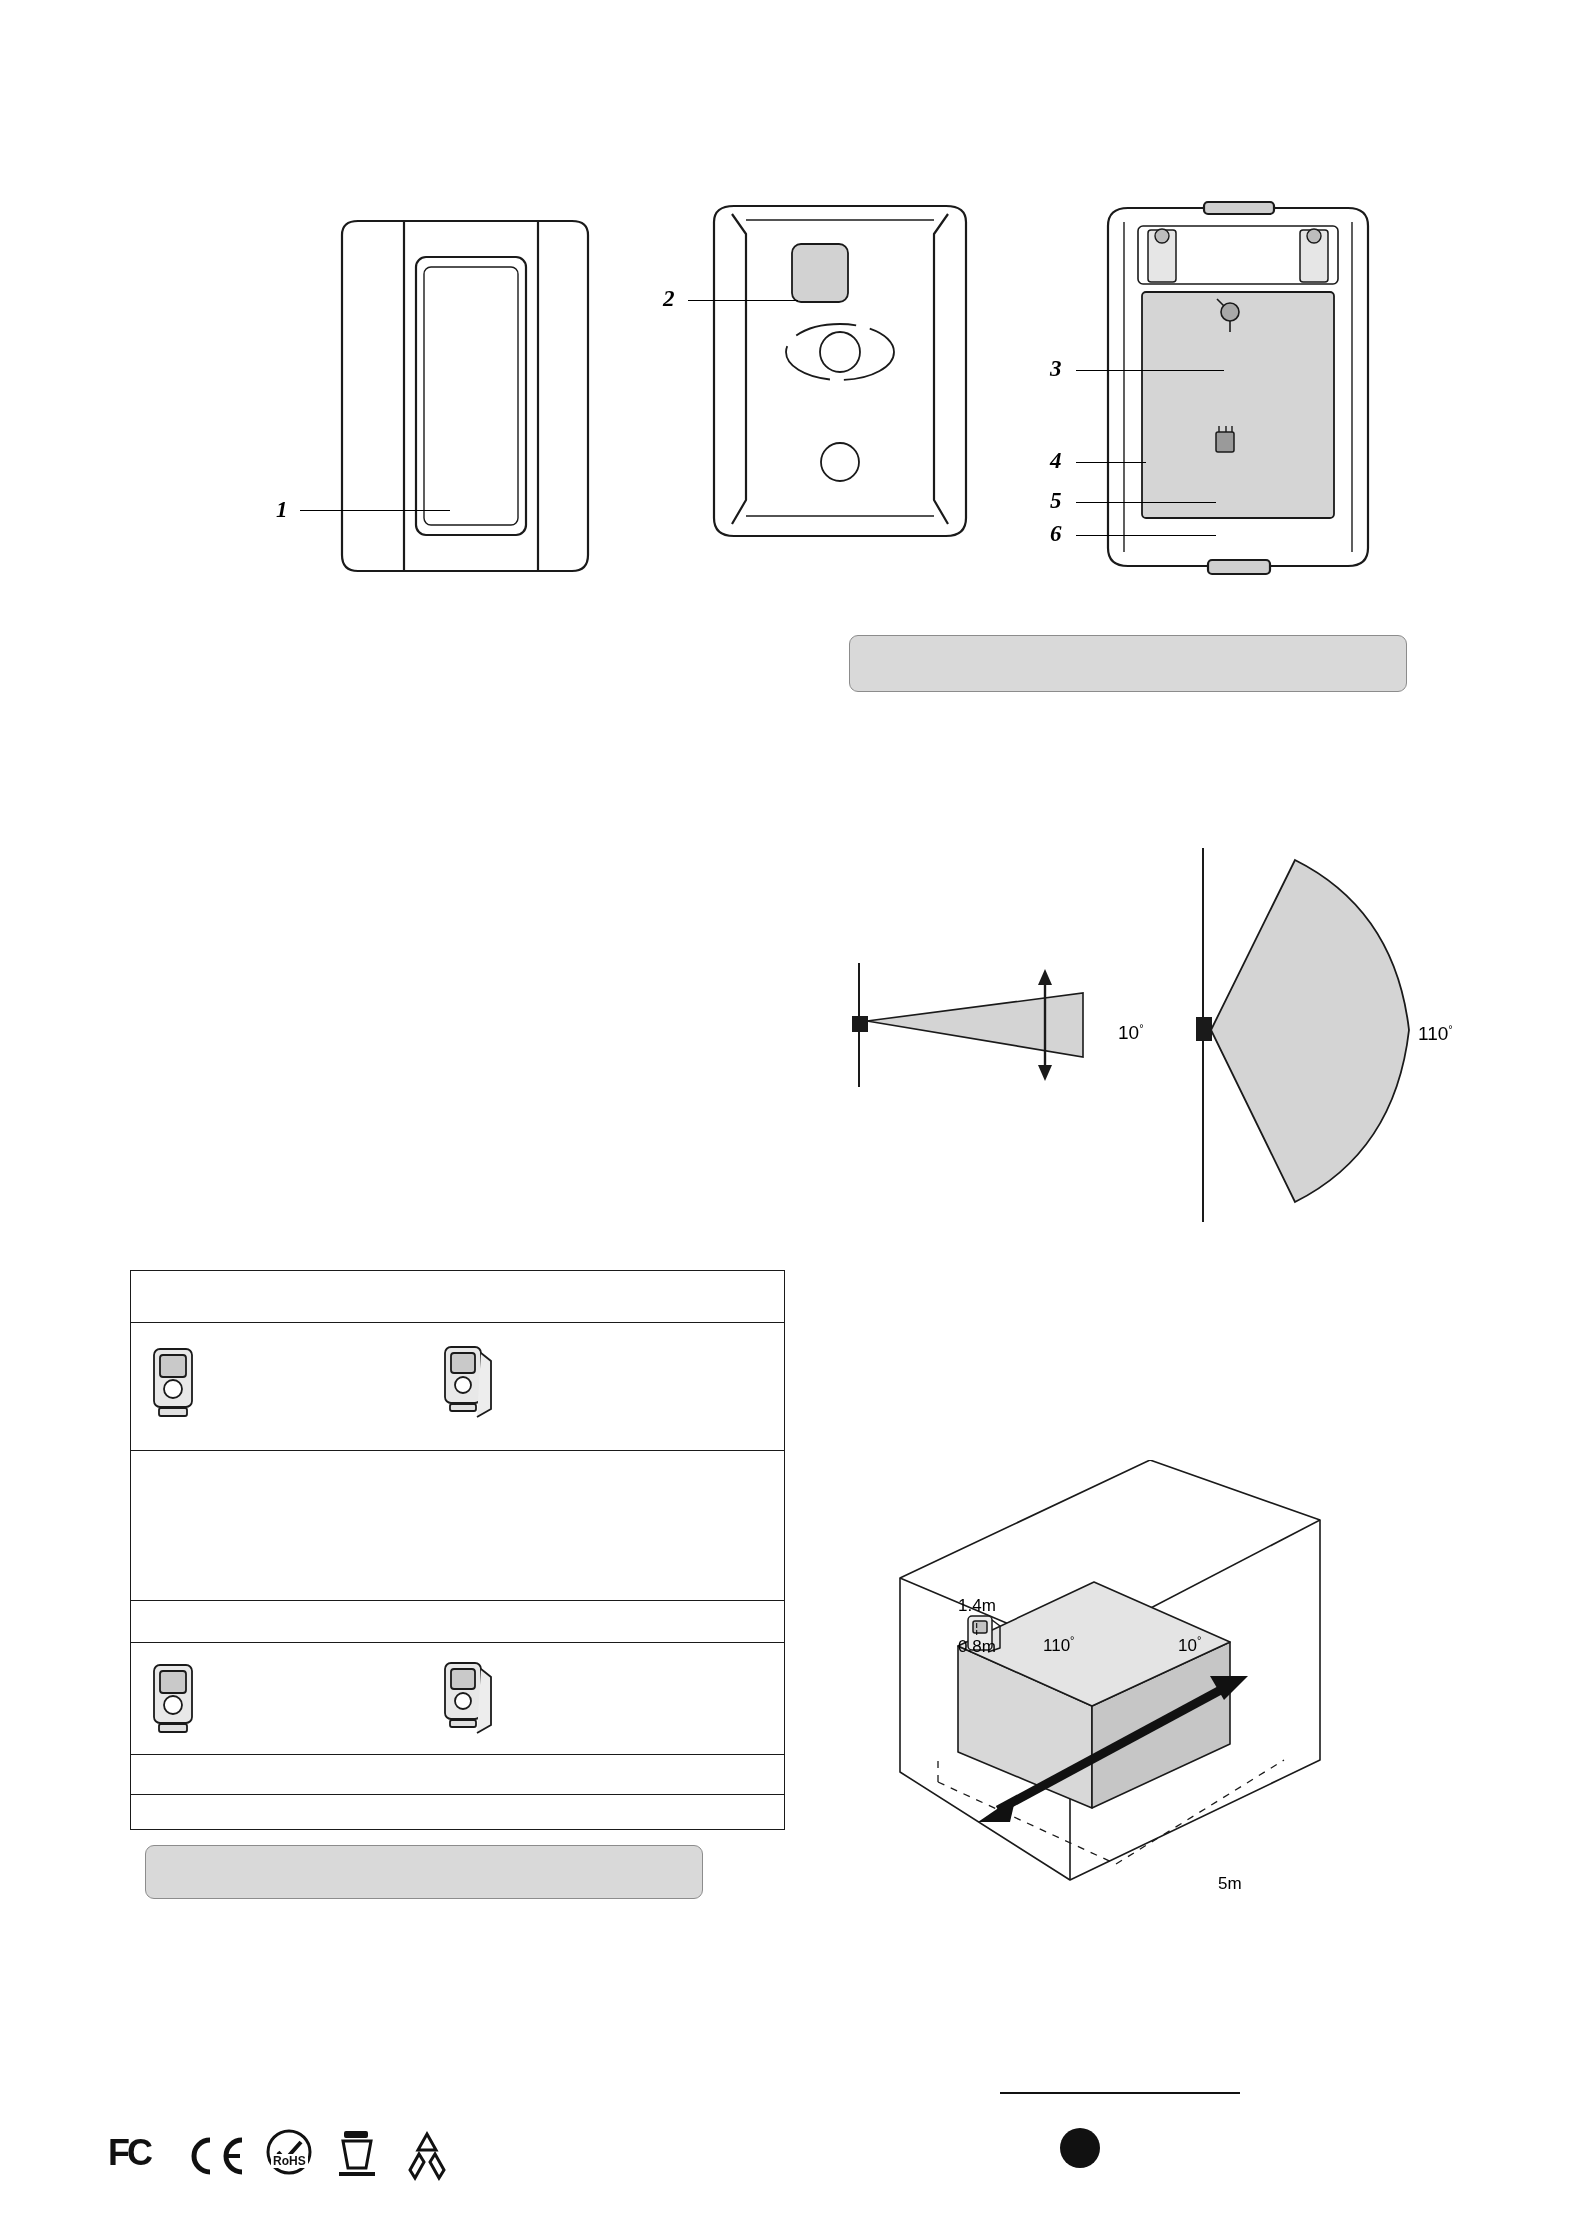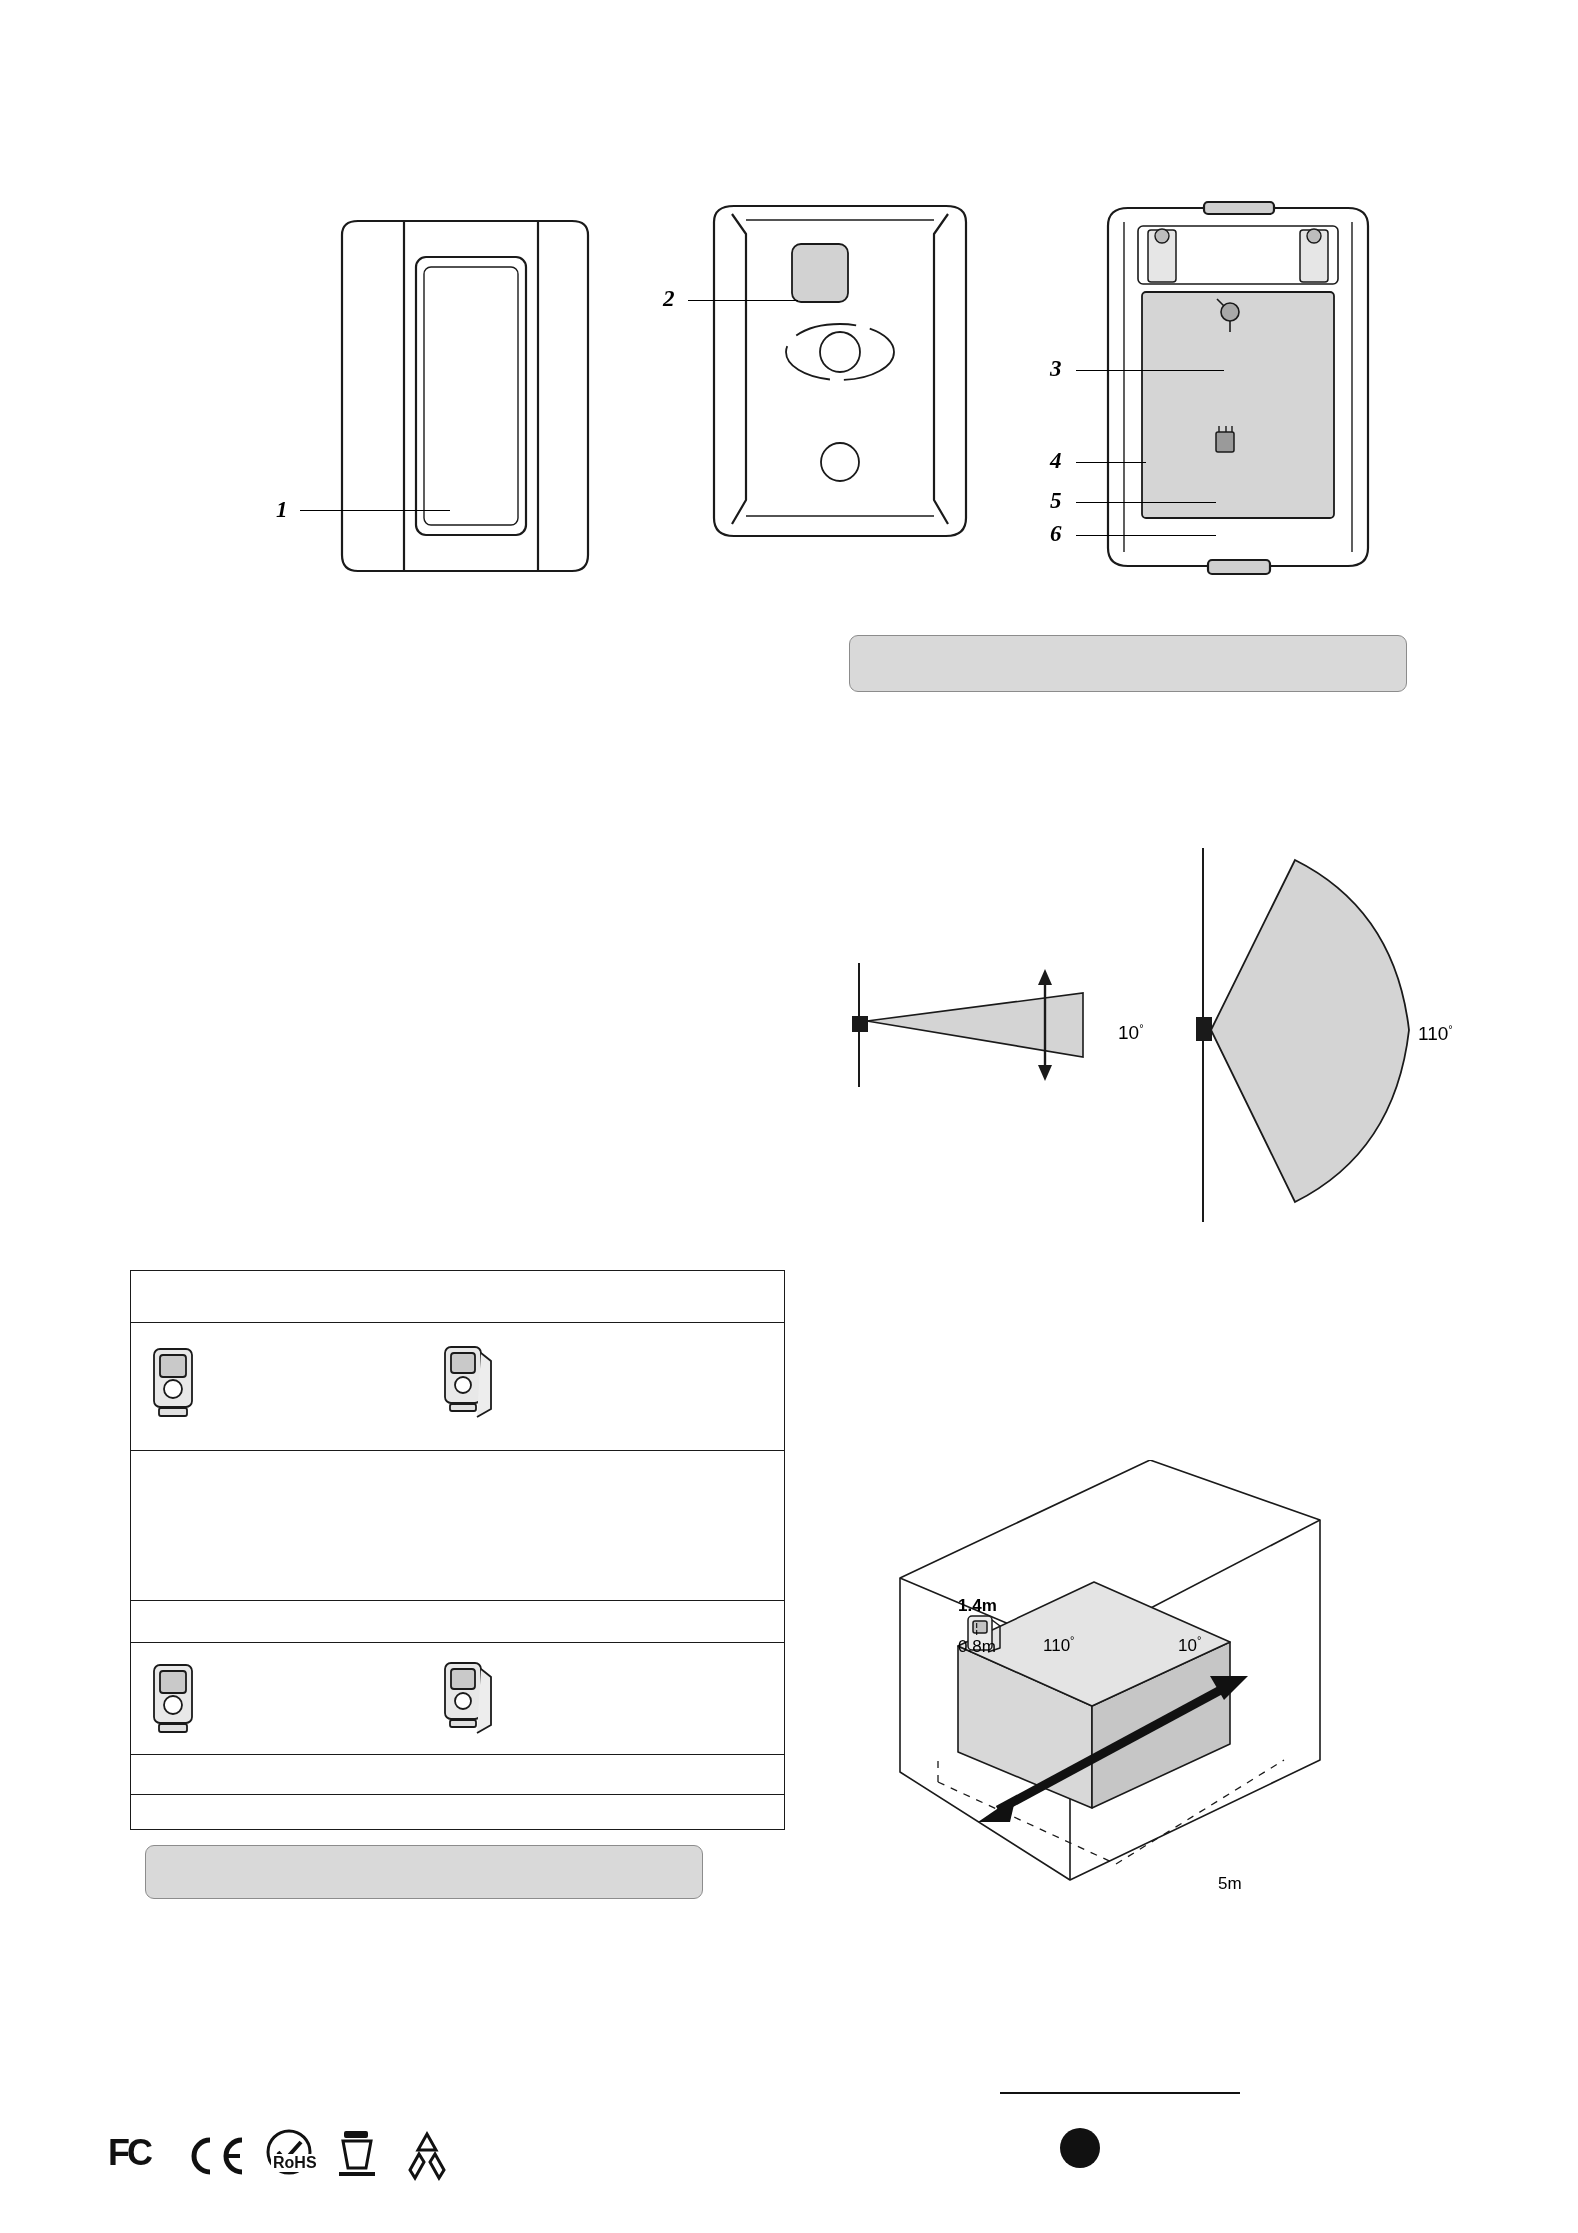--- a/index.html
+++ b/index.html
@@ -292,21 +292,21 @@
 
         <g stroke="#111" stroke-width="9" stroke-linecap="butt">
           <path d="M118,350 L348,226"></path>
         </g>
         <path d="M98,362 L136,336 L130,362 Z" fill="#111" stroke="none"></path>
         <path d="M368,216 L330,216 L344,240 Z" fill="#111" stroke="none"></path>
       </g>
     </svg>
   </div>
 
-  <div class="abs dim-label" style="left:958px; top:1596px;font-weight:bold;">1.4m</div>
+  <div class="abs dim-label" style="left:958px; top:1596px;">1.4m</div>
   <div class="abs dim-label" style="left:975px; top:1620px; font-size:13px;">¦</div>
   <div class="abs dim-label" style="left:958px; top:1637px;">0.8m</div>
 
   <div class="abs dim-label" style="left:1043px; top:1634px;">
     <span>110</span><sup style="font-size:11px;">°</sup>
   </div>
 
   <div class="abs dim-label" style="left:1178px; top:1634px;">
     <span>10</span><sup style="font-size:11px;">°</sup>
   </div>
@@ -327,21 +327,21 @@
           <path d="M40,22 L54,22" stroke-width="4"></path>
         </g>
       </svg>
     </div>
 
     <div class="abs" style="left:155px; top:8px;">
       <svg width="52" height="56" viewBox="0 0 52 56">
         <circle cx="26" cy="24" r="21" fill="none" stroke="#111" stroke-width="3"></circle>
         <path d="M15,24 L22,32 L38,14" fill="none" stroke="#111" stroke-width="4"></path>
       </svg>
-      <div class="cert" style="position:absolute; left:8px; top:26px; font-size:16px; background:#fff; padding:0 2px;">RoHS</div>
+      <div class="cert" style="position:absolute; left:8px; top:26px; font-size:12px; background:#fff; padding:0 2px;">RoHS</div>
     </div>
 
     <div class="abs" style="left:225px; top:8px;">
       <svg width="48" height="58" viewBox="0 0 48 58">
         <g fill="#111" stroke="#111" stroke-width="2">
           <rect x="12" y="4" width="22" height="5" rx="1"></rect>
           <path d="M10,13 L38,13 L33,40 L15,40 Z" fill="none" stroke-width="3"></path>
           <path d="M6,46 L42,46" stroke-width="4"></path>
         </g>
       </svg>

